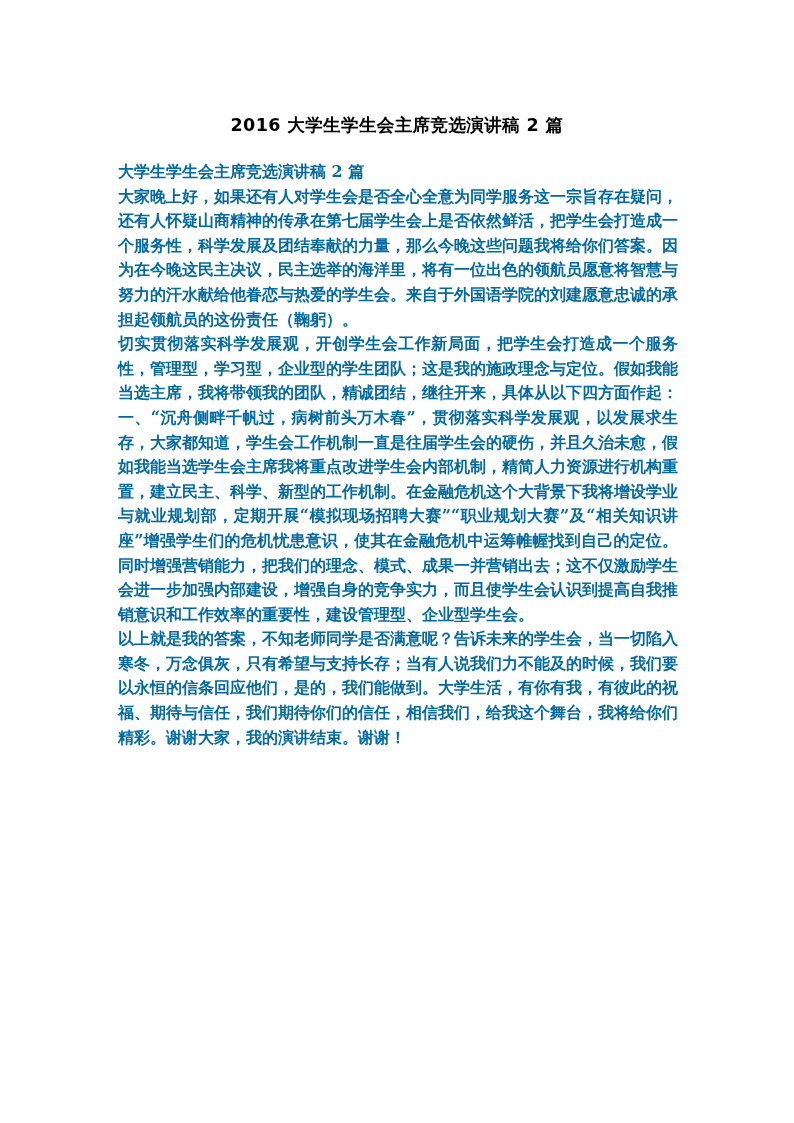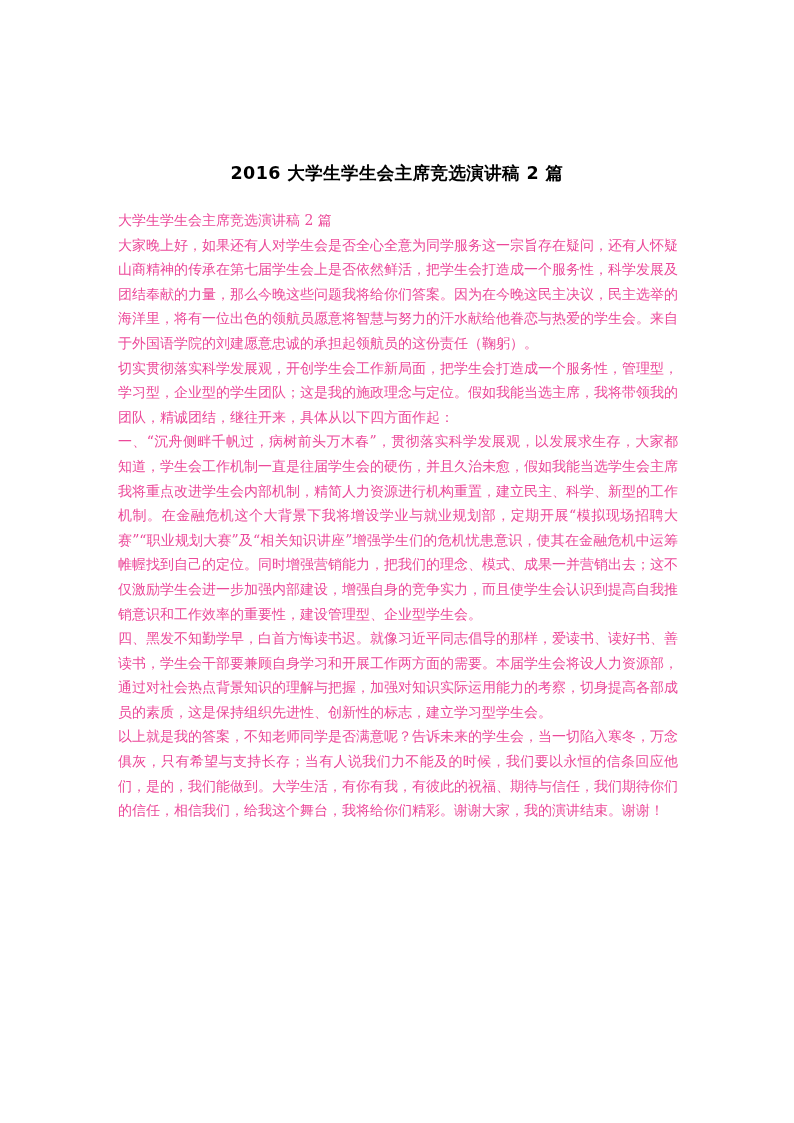--- a/index.html
+++ b/index.html
@@ -14,21 +14,20 @@
     color: #000000;
     -webkit-font-smoothing: none;
   }
   .page {
     position: relative;
     width: 794px;
     height: 859px;
     box-sizing: border-box;
     background: #ffffff;
     overflow: hidden;
-    margin-top: 48px;
   }
   .doc-title {
     position: absolute;
     left: 0;
     right: 0;
     top: 100px;
     text-align: center;
     font-family: "DejaVu Sans", "Liberation Sans", sans-serif;
     font-weight: bold;
     font-size: 17.5px;
@@ -38,43 +37,43 @@
   }
   .body-block {
     position: absolute;
     left: 118px;
     top: 160px;
     width: 560px;
   }
   p.para {
     margin: 0;
     padding: 0;
-    font-size: 14px;
+    font-size: 16px;
     line-height: 24.6px;
     text-align: justify;
     text-justify: inter-character;
     text-align-last: left;
-    color: #ec4899;
+    color: #0369a1;
     word-break: break-all;
     letter-spacing: 0px;
+    font-weight: bold;
   }
   p.para.short {
     text-align: left;
   }
 </style>
 </head>
 <body>
 
 <div class="page">
 
   <h1 class="doc-title">2016 大学生学生会主席竞选演讲稿 2 篇</h1>
 
   <div class="body-block">
     <p class="para short">大学生学生会主席竞选演讲稿 2 篇</p>
     <p class="para">大家晚上好，如果还有人对学生会是否全心全意为同学服务这一宗旨存在疑问，还有人怀疑山商精神的传承在第七届学生会上是否依然鲜活，把学生会打造成一个服务性，科学发展及团结奉献的力量，那么今晚这些问题我将给你们答案。因为在今晚这民主决议，民主选举的海洋里，将有一位出色的领航员愿意将智慧与努力的汗水献给他眷恋与热爱的学生会。来自于外国语学院的刘建愿意忠诚的承担起领航员的这份责任（鞠躬）。</p>
     <p class="para">切实贯彻落实科学发展观，开创学生会工作新局面，把学生会打造成一个服务性，管理型，学习型，企业型的学生团队；这是我的施政理念与定位。假如我能当选主席，我将带领我的团队，精诚团结，继往开来，具体从以下四方面作起：</p>
     <p class="para">一、“沉舟侧畔千帆过，病树前头万木春”，贯彻落实科学发展观，以发展求生存，大家都知道，学生会工作机制一直是往届学生会的硬伤，并且久治未愈，假如我能当选学生会主席我将重点改进学生会内部机制，精简人力资源进行机构重置，建立民主、科学、新型的工作机制。在金融危机这个大背景下我将增设学业与就业规划部，定期开展“模拟现场招聘大赛”“职业规划大赛”及“相关知识讲座”增强学生们的危机忧患意识，使其在金融危机中运筹帷幄找到自己的定位。同时增强营销能力，把我们的理念、模式、成果一并营销出去；这不仅激励学生会进一步加强内部建设，增强自身的竞争实力，而且使学生会认识到提高自我推销意识和工作效率的重要性，建设管理型、企业型学生会。</p>
-    <p class="para">四、黑发不知勤学早，白首方悔读书迟。就像习近平同志倡导的那样，爱读书、读好书、善读书，学生会干部要兼顾自身学习和开展工作两方面的需要。本届学生会将设人力资源部，通过对社会热点背景知识的理解与把握，加强对知识实际运用能力的考察，切身提高各部成员的素质，这是保持组织先进性、创新性的标志，建立学习型学生会。</p>
     <p class="para">以上就是我的答案，不知老师同学是否满意呢？告诉未来的学生会，当一切陷入寒冬，万念俱灰，只有希望与支持长存；当有人说我们力不能及的时候，我们要以永恒的信条回应他们，是的，我们能做到。大学生活，有你有我，有彼此的祝福、期待与信任，我们期待你们的信任，相信我们，给我这个舞台，我将给你们精彩。谢谢大家，我的演讲结束。谢谢！</p>
 
   </div>
 
 </div>
 
 </body></html>

